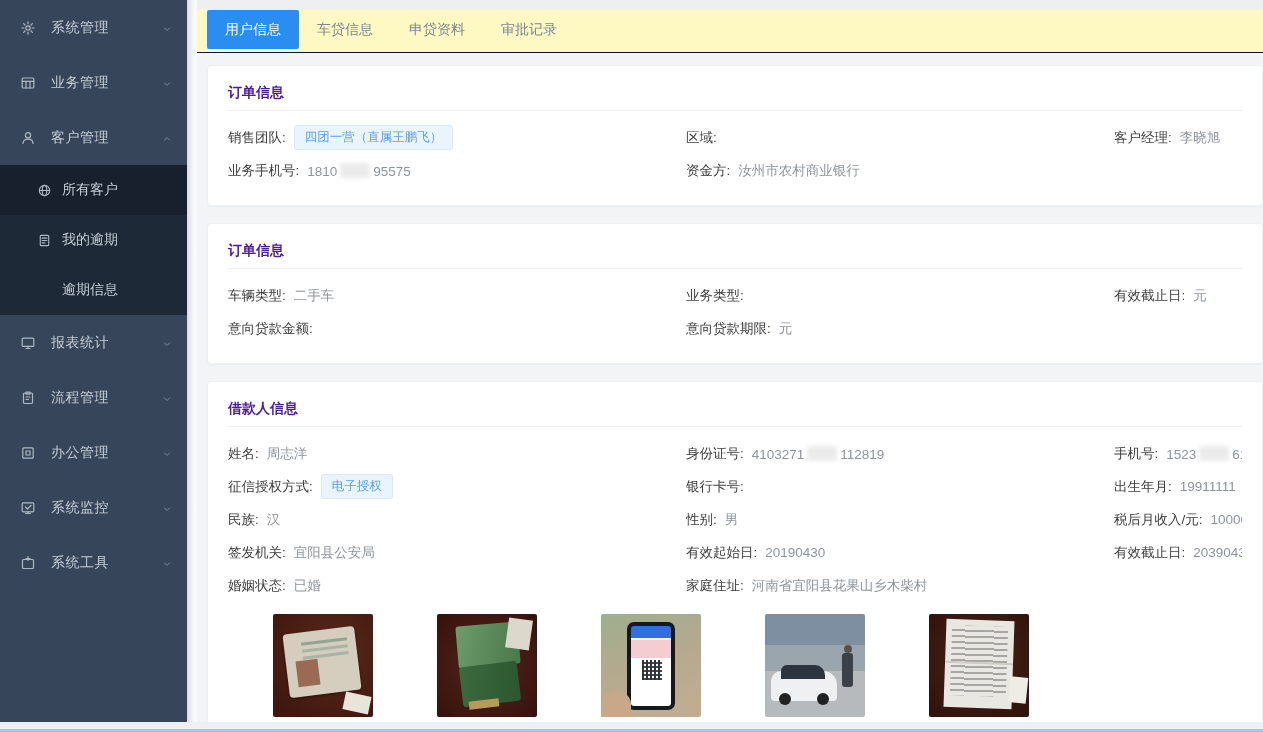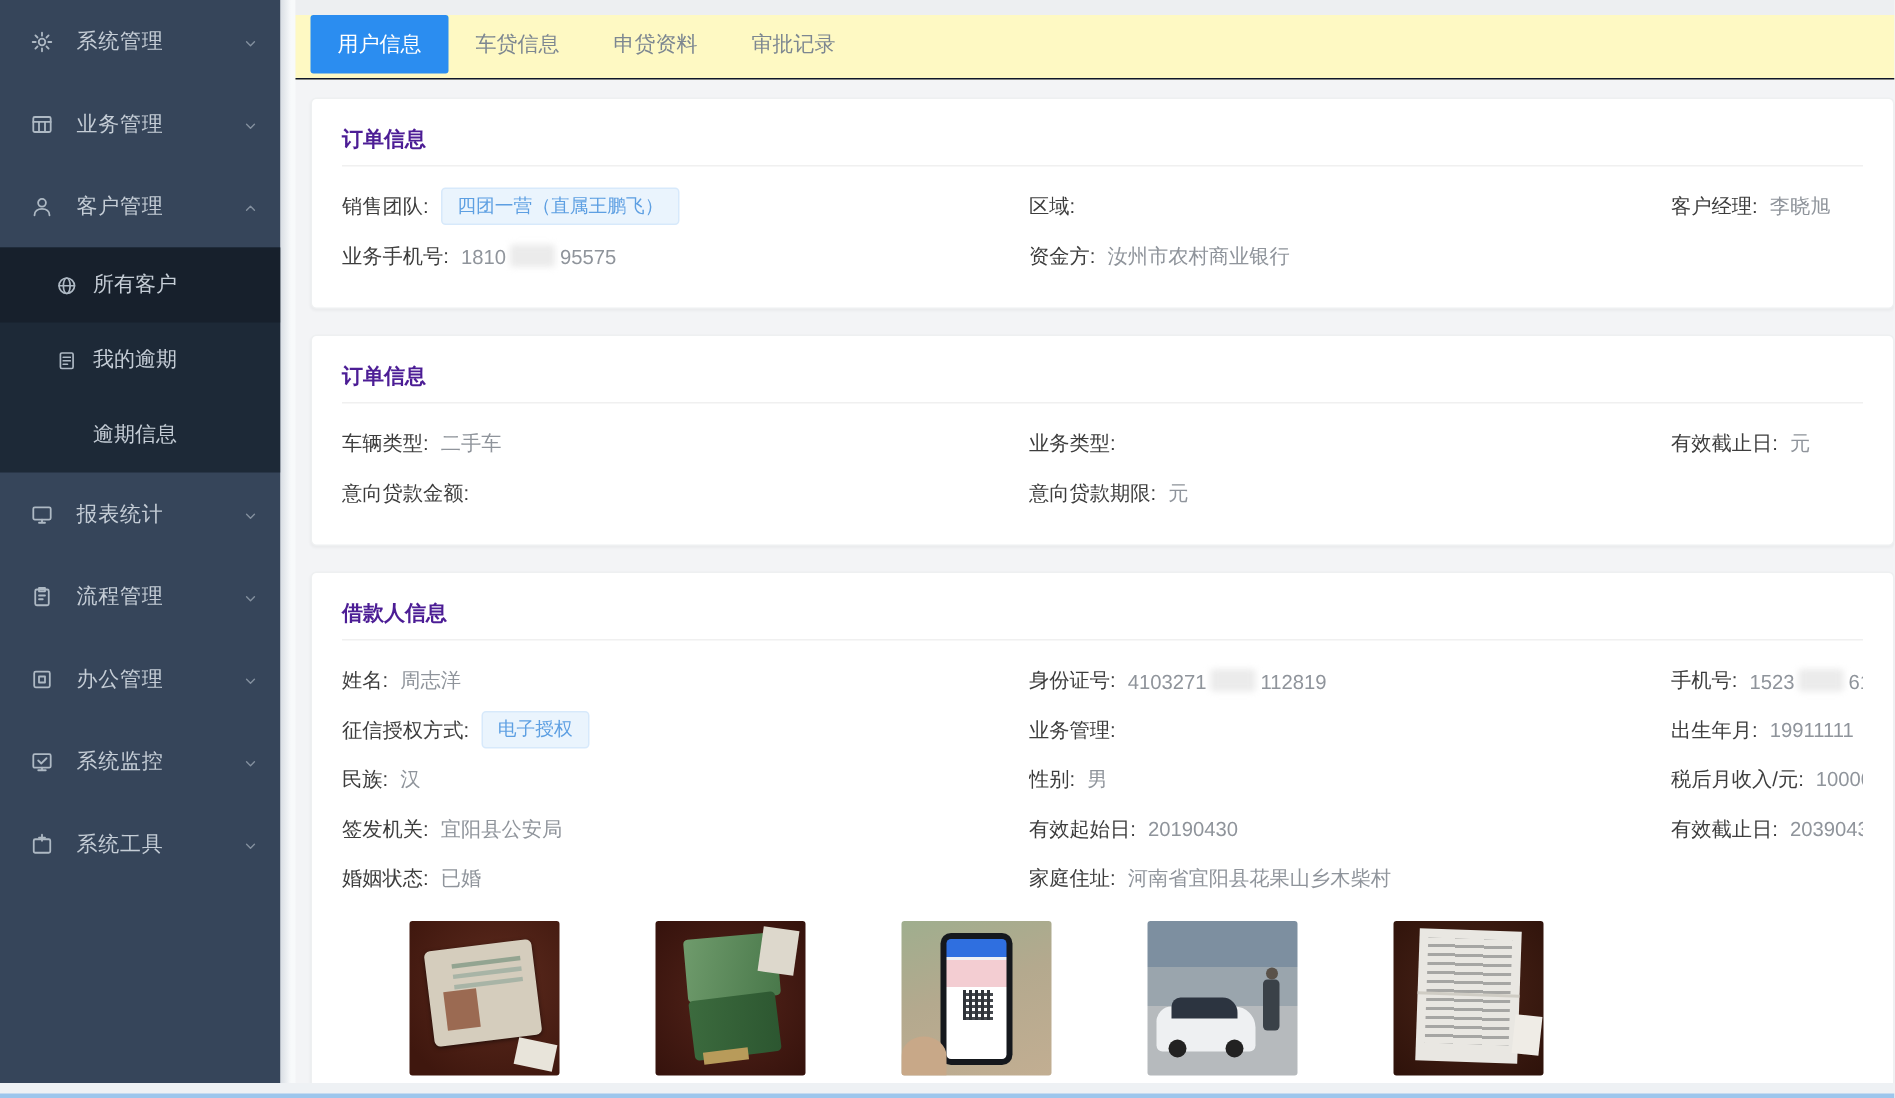--- a/index.html
+++ b/index.html
@@ -251,21 +251,21 @@
           </div>
           <div class="field">
             <span class="flabel">手机号:</span>
             <span class="fvalue"><span>1523</span><span class="blurpatch"></span><span>6137</span></span>
           </div>
           <div class="field">
             <span class="flabel">征信授权方式:</span>
             <span class="tagv">电子授权</span>
           </div>
           <div class="field">
-            <span class="flabel">业务管理:</span>
+            <span class="flabel">银行卡号:</span>
             <span class="fvalue"></span>
           </div>
           <div class="field">
             <span class="flabel">出生年月:</span>
             <span class="fvalue">19911111</span>
           </div>
           <div class="field">
             <span class="flabel">民族:</span>
             <span class="fvalue">汉</span>
           </div>

